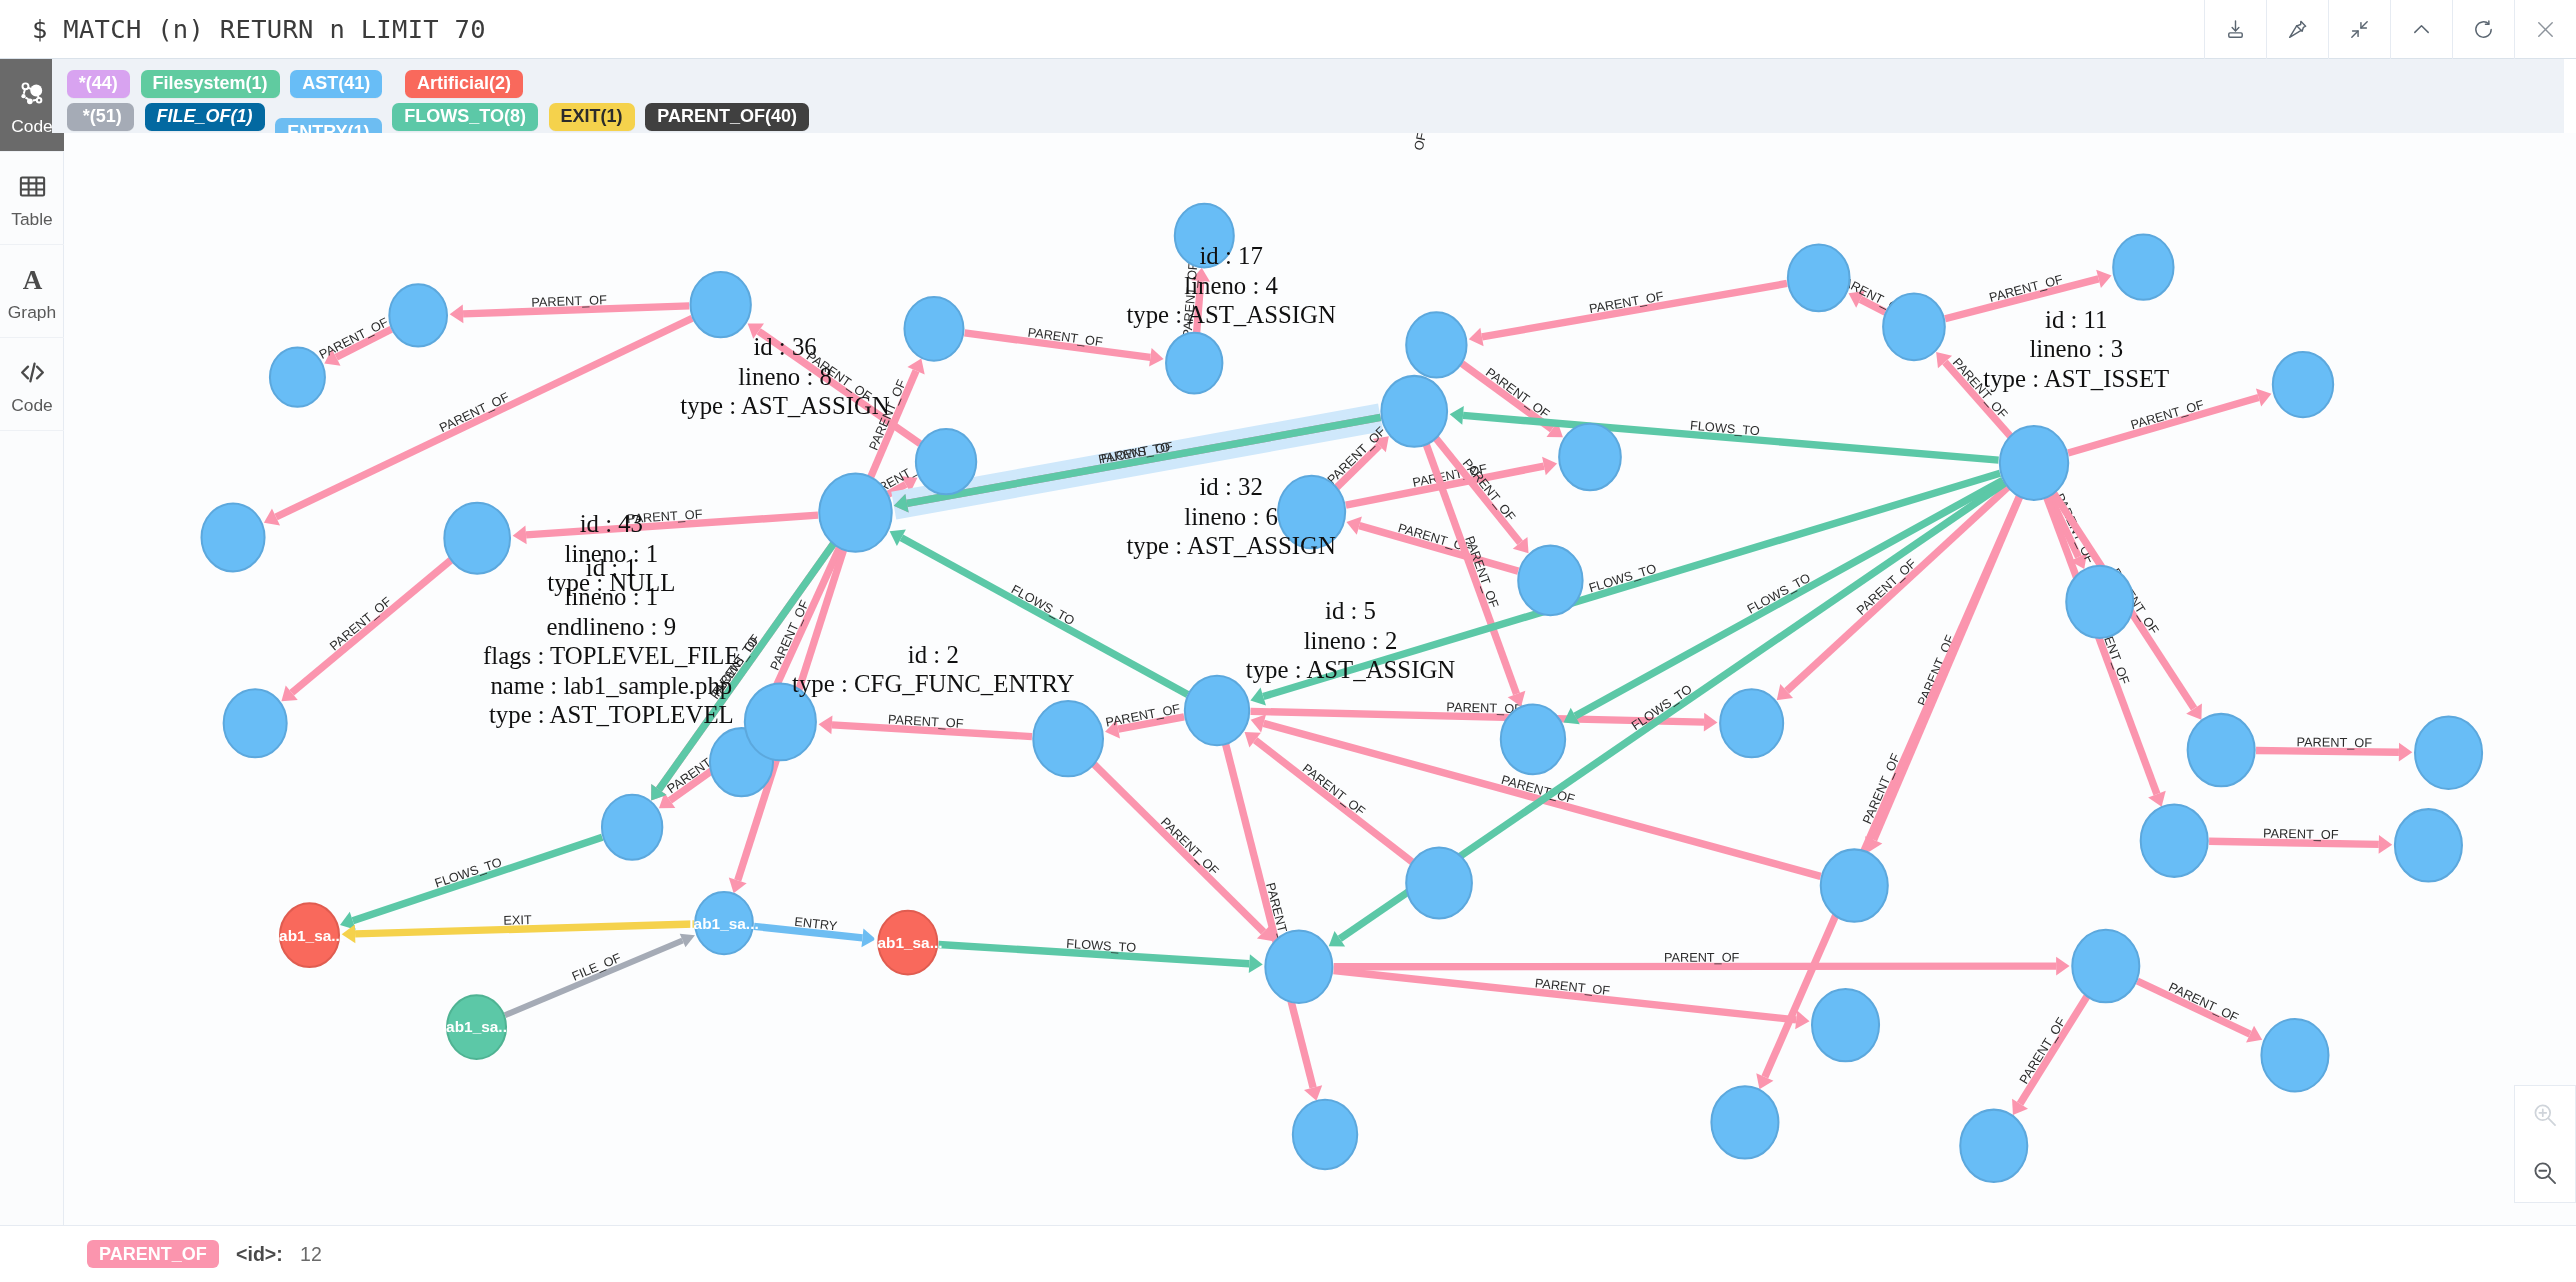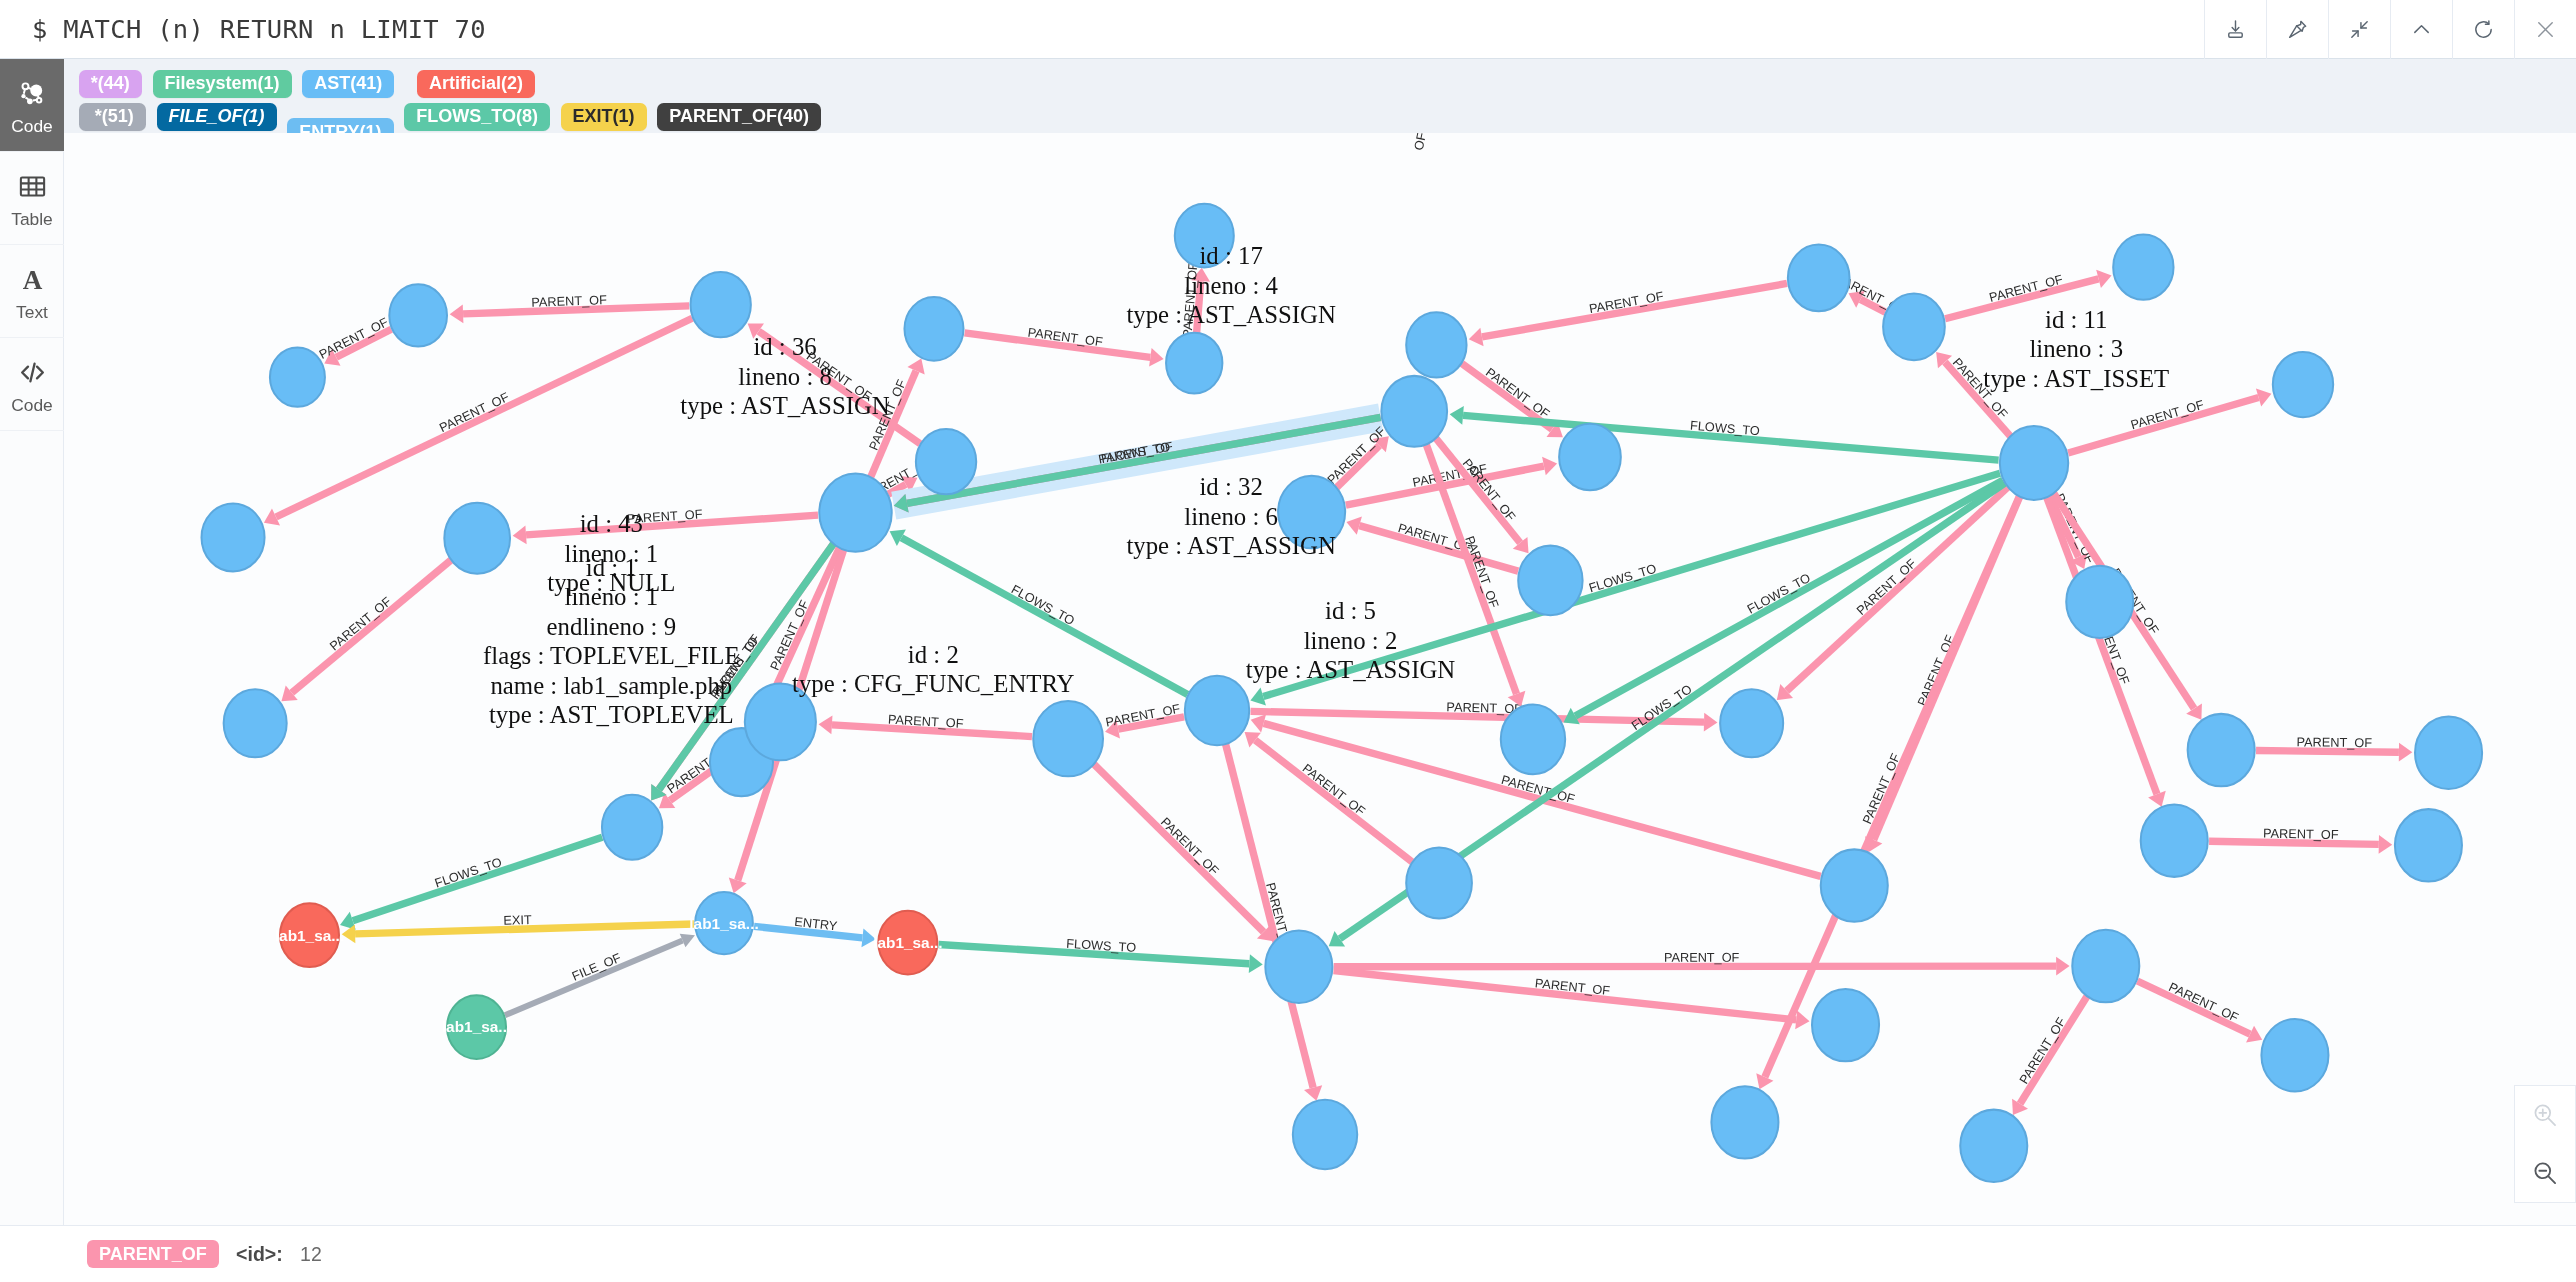--- a/index.html
+++ b/index.html
@@ -51,21 +51,21 @@
     color: #5a5a5a;
     border-bottom: 0.7px solid #eef1f5;
     cursor: pointer;
   }
   .view-item.active { background: #6a6a6a; color: #ffffff; }
   .view-label { font-size: 17.4px; line-height: 1; }
   .view-icon { height: 38px; display: flex; align-items: center; justify-content: center; }
 
   
   .legend {
-    position: absolute; left: 64px; top: 59px;
+    position: absolute; left: 52px; top: 59px;
     width: 2512px; height: 74px;
     background: #eef2f7;
     padding: 8px 0 0 14.8px;
   }
   .legend-row { display: flex; align-items: center; gap: 10.7px; height: 33px; }
   .chip {
     display: inline-flex; align-items: center; justify-content: center;
     height: 28px; padding: 0 12px;
     border-radius: 6.7px;
     color: #ffffff;
@@ -205,21 +205,21 @@
       </svg>
     </span>
     <span class="view-label">Table</span>
   </div>
   <div class="view-item">
     <span class="view-icon">
       <svg width="31" height="31" viewBox="0 0 24 24">
         <text x="12" y="19.5" font-family="Liberation Serif, serif" font-size="21" font-weight="700" fill="#4a4a4a" text-anchor="middle">A</text>
       </svg>
     </span>
-    <span class="view-label">Text</span>
+    <span class="view-label">Graph</span>
   </div>
   <div class="view-item">
     <span class="view-icon">
       <svg width="31" height="31" viewBox="0 0 24 24" fill="none" stroke="#4a4a4a" stroke-width="1.8" stroke-linecap="round" stroke-linejoin="round">
         <path d="M8.5 7.5L4 12l4.5 4.5"></path>
           <path d="M15.5 7.5L20 12l-4.5 4.5"></path>
           <path d="M13.6 5.2l-3.2 13.6"></path>
       </svg>
     </span>
     <span class="view-label">Code</span>

